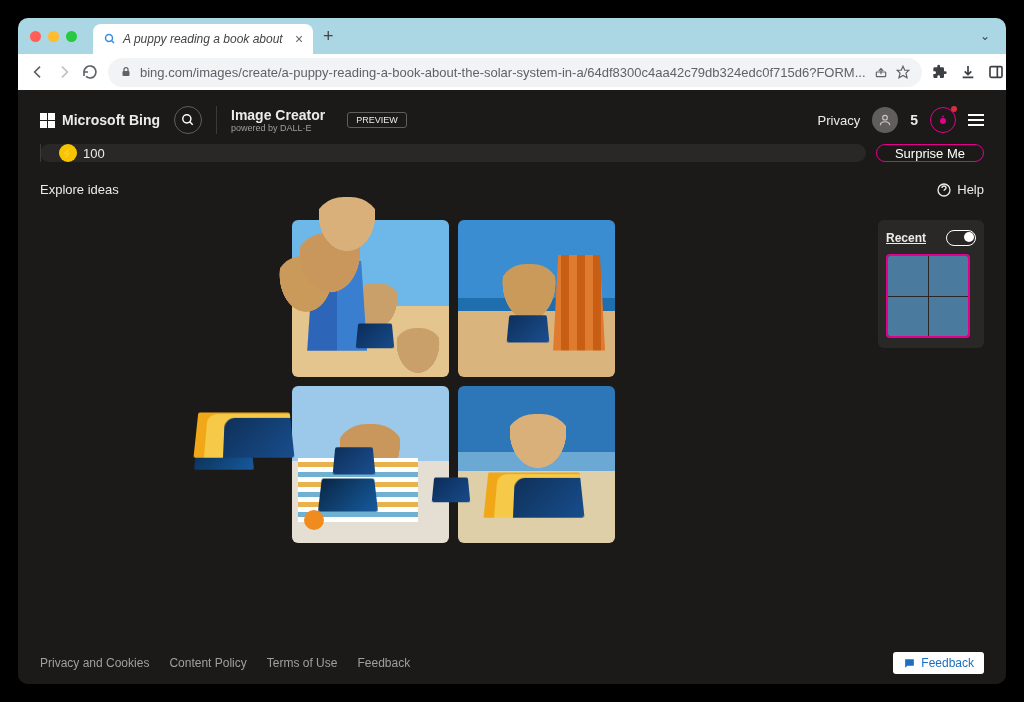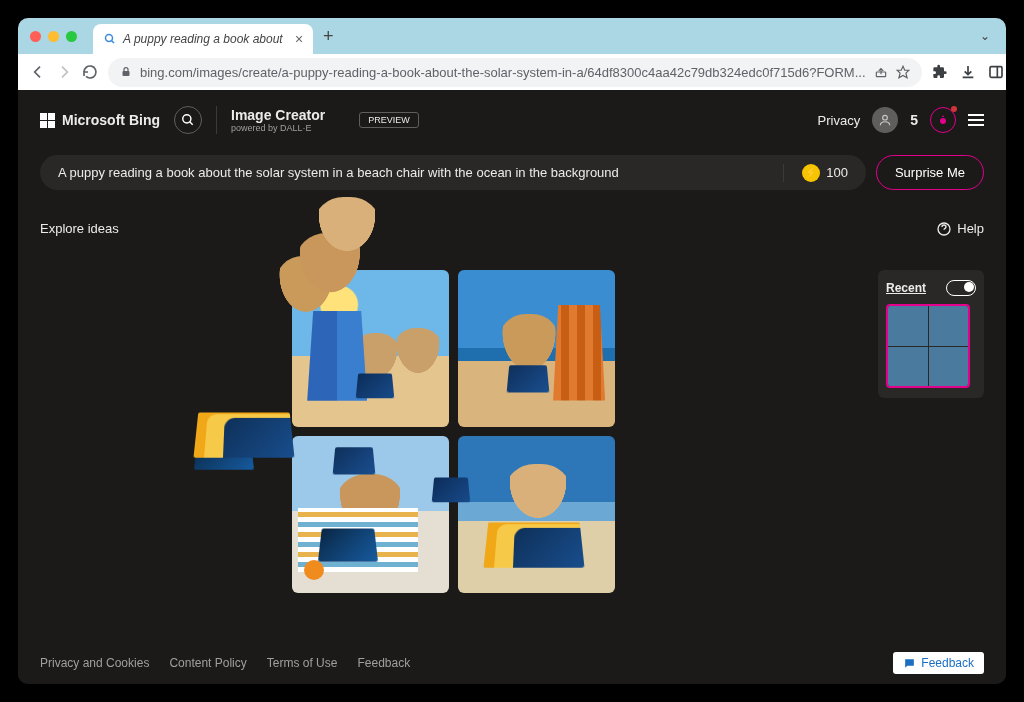--- a/index.html
+++ b/index.html
@@ -14,31 +14,31 @@
     .tab { background: #fff; border-radius: 8px 8px 0 0; height: 30px; margin-left: 16px; display: flex; align-items: center; padding: 0 10px; gap: 6px; font-size: 12px; color: #444; position: relative; top: 3px; min-width: 180px; font-style: italic; }
     .tab-favicon { width: 14px; height: 14px; display: flex; align-items: center; justify-content: center; }
     .tab-close { margin-left: 6px; color: #666; font-size: 14px; }
     .new-tab { margin-left: 10px; font-size: 18px; color: #444; }
     .tab-chev { margin-left: auto; color: #444; font-size: 12px; padding-right: 4px; }
     .url-bar { background: #fff; height: 36px; display: flex; align-items: center; padding: 0 12px; gap: 10px; }
     .nav-icon { color: #5f6368; display: flex; align-items: center; justify-content: center; width: 20px; height: 20px; }
     .url-input { background: #f1f3f4; border-radius: 18px; height: 29px; flex: 1; display: flex; align-items: center; padding: 0 12px; gap: 8px; font-size: 13px; color: #5f6368; }
     .url-text { flex: 1; overflow: hidden; white-space: nowrap; text-overflow: ellipsis; }
     .ext-icons { display: flex; gap: 12px; align-items: center; }
-    .app-content { flex: 1; background: #1b1a19; display: flex; flex-direction: column; color: #edebe9; overflow: hidden; position: relative; gap: 11px; }
+    .app-content { flex: 1; background: #1b1a19; display: flex; flex-direction: column; color: #edebe9; overflow: hidden; position: relative; }
     .app-header { display: flex; align-items: center; padding: 16px 22px 10px; gap: 14px; }
     .ms-bing { display: flex; align-items: center; gap: 7px; font-size: 14px; font-weight: 600; }
     .ms-logo { display: grid; grid-template-columns: 7px 7px; grid-template-rows: 7px 7px; gap: 1px; }
     .ms-logo div { background: #fff; }
     .header-search { width: 28px; height: 28px; border: 1px solid #605e5c; border-radius: 50%; display: flex; align-items: center; justify-content: center; }
     .divider-v { width: 1px; height: 28px; background: #3b3a39; }
     .image-creator { display: flex; flex-direction: column; }
     .ic-title { font-size: 14px; font-weight: 600; }
     .ic-sub { font-size: 9px; color: #a19f9d; }
-    .preview-badge { border: 1px solid #605e5c; border-radius: 3px; padding: 2px 8px; font-size: 9px; margin-left: 20px; }
+    .preview-badge { border: 1px solid #605e5c; border-radius: 3px; padding: 2px 8px; font-size: 9px; margin-left: 8px; }
     .header-right { margin-left: auto; display: flex; align-items: center; gap: 12px; }
     .user-name { font-size: 13px; }
     .user-avatar { width: 26px; height: 26px; border-radius: 50%; background: #605e5c; display: flex; align-items: center; justify-content: center; }
     .points { font-size: 14px; font-weight: 600; }
     .reward { width: 26px; height: 26px; border: 1.5px solid #e3008c; border-radius: 50%; display: flex; align-items: center; justify-content: center; position: relative; }
     .reward::after { content: ''; width: 6px; height: 6px; background: #d13438; border-radius: 50%; position: absolute; top: -2px; right: -2px; }
     .hamburger { display: flex; flex-direction: column; gap: 3px; }
     .hamburger div { width: 16px; height: 2px; background: #fff; }
     .prompt-bar { margin: 0 22px 14px; display: flex; gap: 10px; }
     .prompt-input { flex: 1; background: #292827; border-radius: 24px; display: flex; align-items: center; }
@@ -202,21 +202,20 @@
         <div class="hamburger">
             <div></div>
             <div></div>
             <div></div>
           </div>
       </div>
     </div>
 
     <div class="prompt-bar">
       <div class="prompt-input">
-        <div class="prompt-text">A puppy reading a book about the solar system in a beach chair with the ocean in the background</div>
         <div class="boost">
           <div class="boost-icon">⚡</div>
           <span>100</span>
         </div>
       </div>
       <div class="surprise-btn">
         <span>Surprise Me</span>
       </div>
     </div>
 

